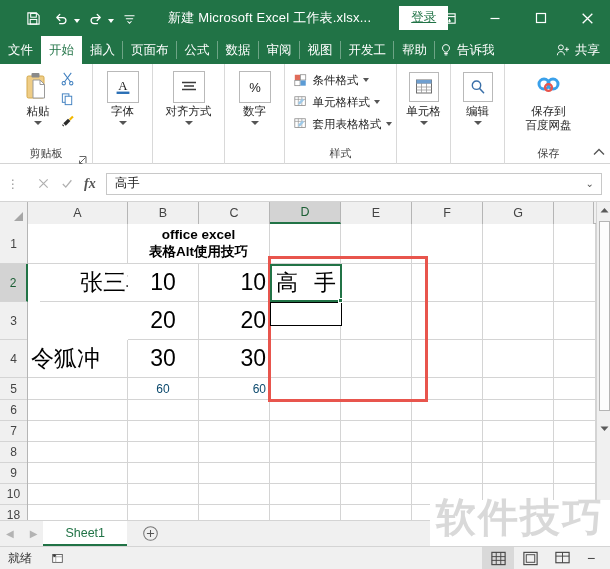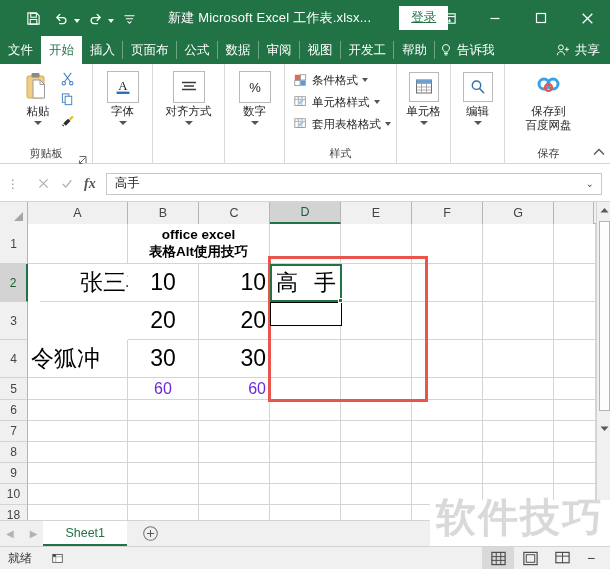--- a/index.html
+++ b/index.html
@@ -276,21 +276,21 @@
     border-bottom: 1px solid #d4d4d4;
     background: #fff;
     overflow: hidden;
     display: flex; align-items: center;
     padding: 0 3px;
     white-space: nowrap;
   }
   .cell.txt-center { justify-content: center; }
   .cell.txt-right { justify-content: flex-end; }
   .cell.big { font-size: 23px; color: #000; }
-  .cell.small { font-size: 16px; color: #6d28d9; }
+  .cell.small { font-size: 12px; color: #0c4a6e; }
   .cell.title {
     font-weight: bold; font-size: 13.5px;
     display: flex; flex-direction: column;
     align-items: center; justify-content: center;
     line-height: 1.25;
   }
 
   .sel-box {
     position: absolute;
     border: 2px solid #217346;
@@ -624,21 +624,21 @@
                 </svg>
             </div>
           </div>
           <div class="lbl">数字</div>
           <div class="caret"></div>
         </div>
       </div>
       <div class="rgroup-label">&nbsp;</div>
     </div>
 
-    <div class="rgroup" style="width:112px; align-items:flex-end;">
+    <div class="rgroup" style="width:112px; align-items:center;">
       <div class="rgroup-body" style="flex-direction:column; padding-top:5px; padding-left:2px;">
         <div class="smallrow">
           <span class="sico">
             <svg width="15" height="14" viewBox="0 0 16 16">
                 <rect x="1.5" y="2" width="6" height="6" fill="#e06c5a"></rect>
                 <rect x="8" y="2" width="6" height="6" fill="#fff" stroke="#7f7f7f" stroke-width="0.8"></rect>
                 <rect x="1.5" y="8.5" width="6" height="6" fill="#fff" stroke="#7f7f7f" stroke-width="0.8"></rect>
                 <rect x="8" y="8.5" width="6" height="6" fill="#5b9bd5"></rect>
               </svg>
           </span>

